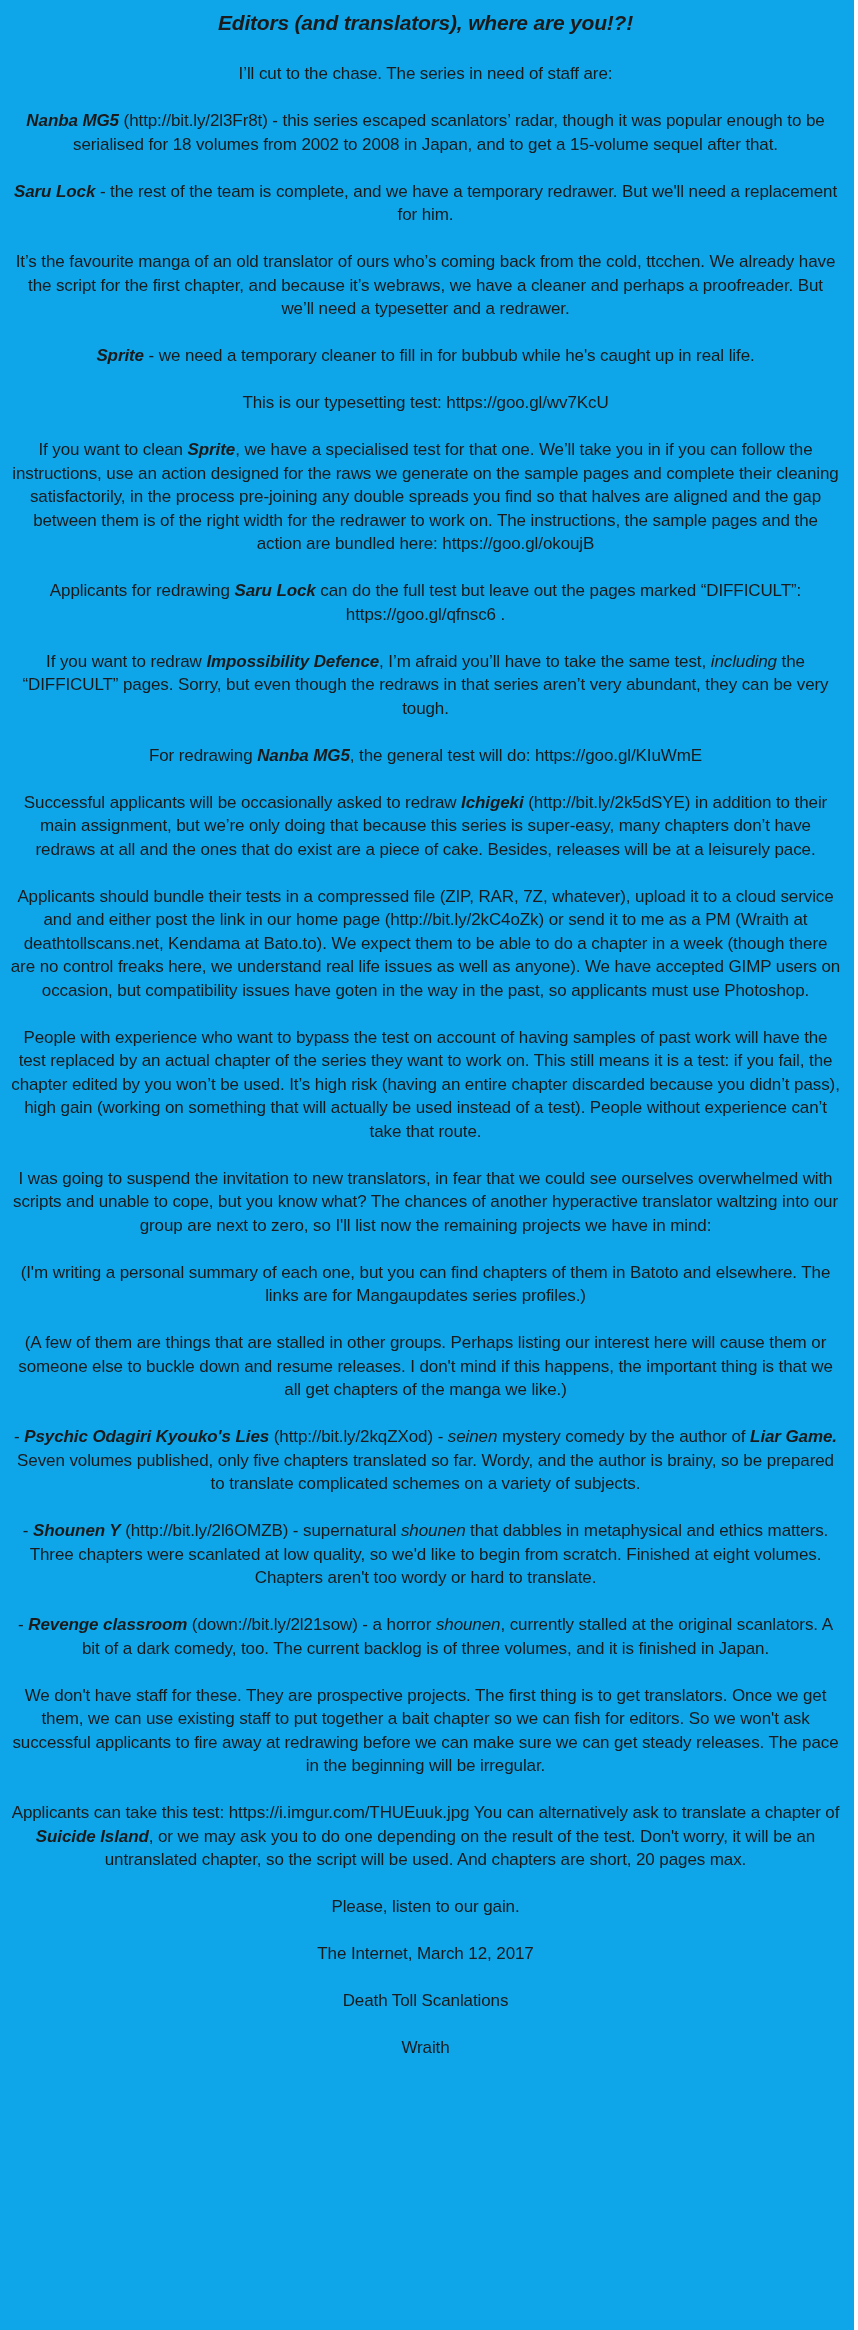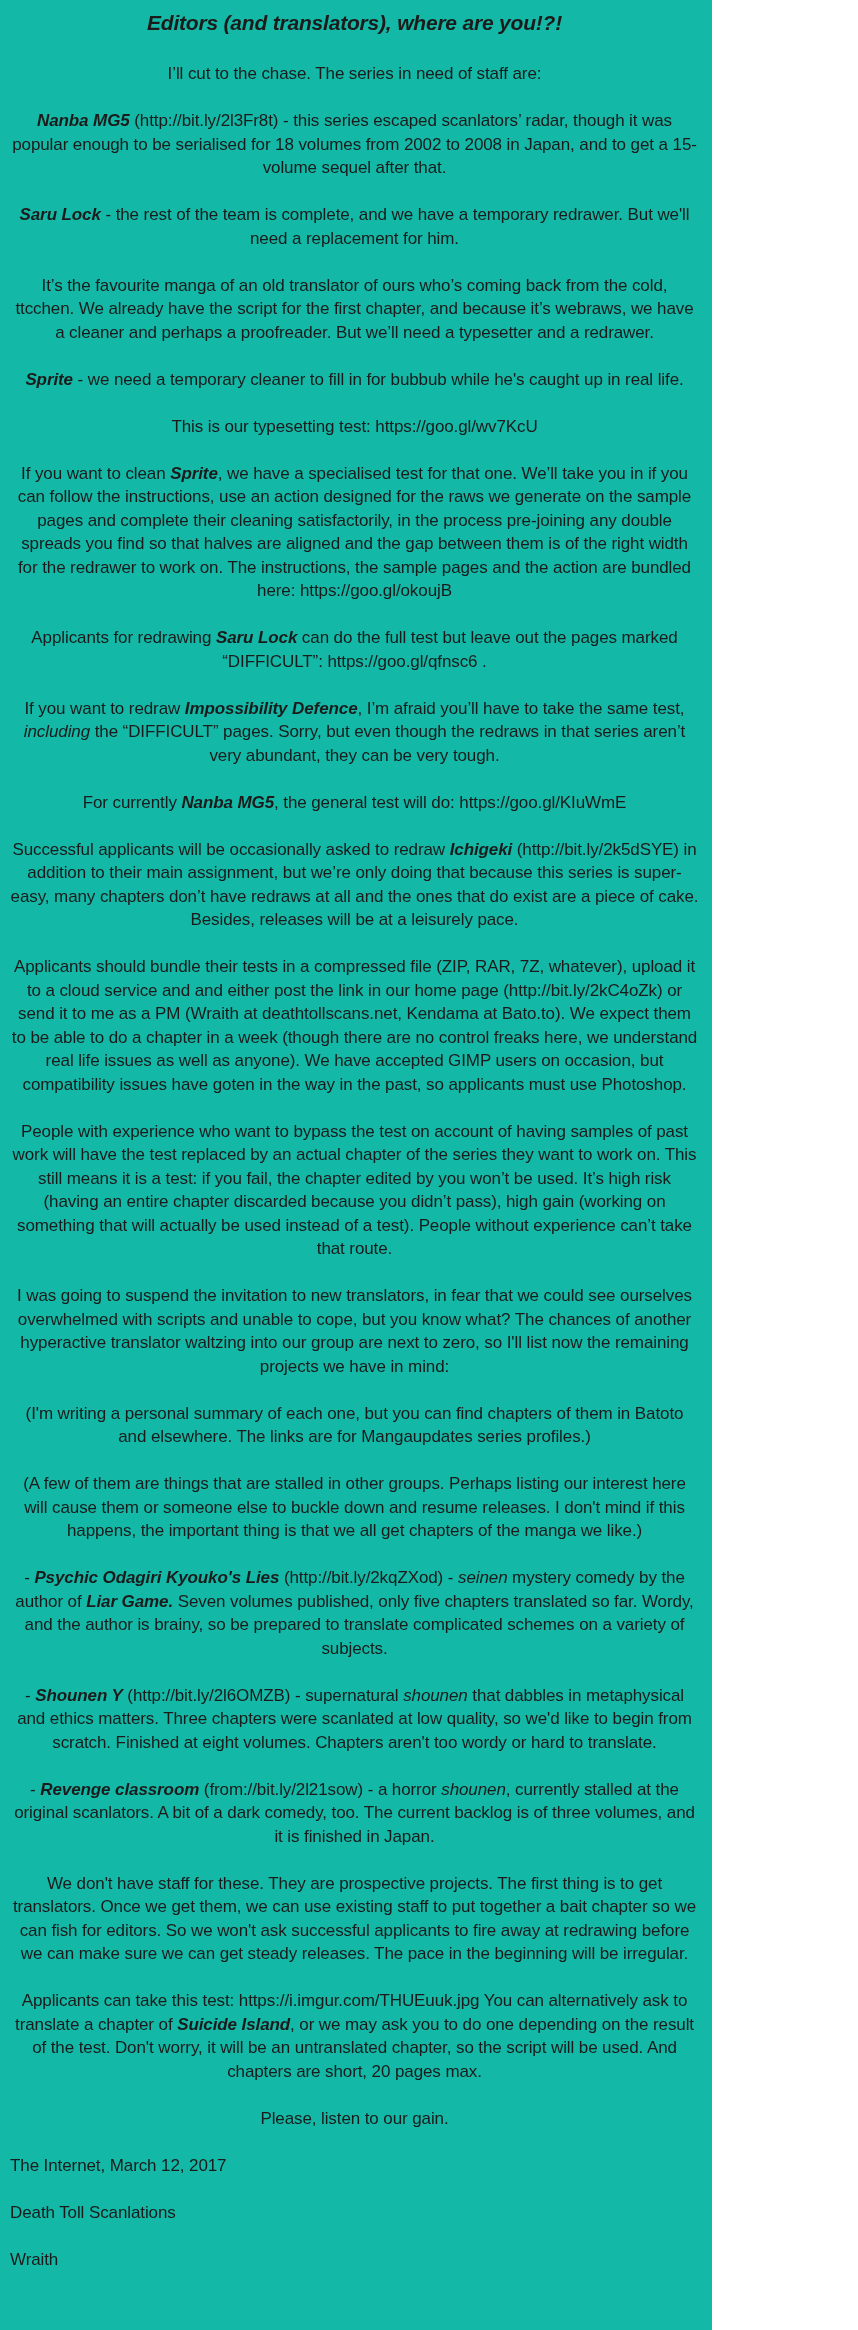--- a/index.html
+++ b/index.html
@@ -2,24 +2,24 @@
 <html><head>
 <meta charset="utf-8">
 <style>
   html, body {
     margin: 0;
     padding: 0;
     background: #ffffff;
   }
   .page {
     position: relative;
-    width: 712px;
+    width: 854px;
     height: 2330px;
     box-sizing: border-box;
-    background: #14b8a6;
+    background: #0ea5e9;
     color: #1b1b1b;
     font-family: "Liberation Sans", sans-serif;
     padding: 9px 13px 0 10px;
     overflow: hidden;
   }
   .doc-title {
     font-size: 21px;
     line-height: 27px;
     font-weight: bold;
     font-style: italic;
@@ -28,51 +28,51 @@
     letter-spacing: -0.2px;
   }
   .para {
     font-size: 17px;
     line-height: 23.5px;
     margin: 0 0 23.5px 0;
     letter-spacing: -0.1px;
     text-align: center;
   }
   .para.right {
-    text-align: left;
+    text-align: center;
   }
   .seg-normal { font-weight: normal; font-style: normal; }
   .seg-bold-italic { font-weight: bold; font-style: italic; }
   .seg-italic { font-style: italic; }
 </style>
 </head>
 <body>
 
 <div class="page">
   <h1 class="doc-title">Editors (and translators), where are you!?!</h1>
   <div>
       <p class="para"><span class="seg-normal">I’ll cut to the chase. The series in need of staff are:</span></p>
       <p class="para"><span class="seg-bold-italic">Nanba MG5</span><span class="seg-normal"> (http://bit.ly/2l3Fr8t) - this series escaped scanlators’ radar, though it was popular enough to be serialised for 18 volumes from 2002 to 2008 in Japan, and to get a 15-volume sequel after that.</span></p>
       <p class="para"><span class="seg-bold-italic">Saru Lock</span><span class="seg-normal"> - the rest of the team is complete, and we have a temporary redrawer. But we'll need a replacement for him.</span></p>
       <p class="para"><span class="seg-normal">It’s the favourite manga of an old translator of ours who’s coming back from the cold, ttcchen. We already have the script for the first chapter, and because it’s webraws, we have a cleaner and perhaps a proofreader. But we’ll need a typesetter and a redrawer.</span></p>
       <p class="para"><span class="seg-bold-italic">Sprite</span><span class="seg-normal"> - we need a temporary cleaner to fill in for bubbub while he's caught up in real life.</span></p>
       <p class="para"><span class="seg-normal">This is our typesetting test: https://goo.gl/wv7KcU</span></p>
       <p class="para"><span class="seg-normal">If you want to clean </span><span class="seg-bold-italic">Sprite</span><span class="seg-normal">, we have a specialised test for that one. We’ll take you in if you can follow the instructions, use an action designed for the raws we generate on the sample pages and complete their cleaning satisfactorily, in the process pre-joining any double spreads you find so that halves are aligned and the gap between them is of the right width for the redrawer to work on. The instructions, the sample pages and the action are bundled here: https://goo.gl/okoujB</span></p>
       <p class="para"><span class="seg-normal">Applicants for redrawing </span><span class="seg-bold-italic">Saru Lock</span><span class="seg-normal"> can do the full test but leave out the pages marked “DIFFICULT”: https://goo.gl/qfnsc6 .</span></p>
       <p class="para"><span class="seg-normal">If you want to redraw </span><span class="seg-bold-italic">Impossibility Defence</span><span class="seg-normal">, I’m afraid you’ll have to take the same test, </span><span class="seg-italic">including</span><span class="seg-normal"> the “DIFFICULT” pages. Sorry, but even though the redraws in that series aren’t very abundant, they can be very tough.</span></p>
-      <p class="para"><span class="seg-normal">For currently </span><span class="seg-bold-italic">Nanba MG5</span><span class="seg-normal">, the general test will do: https://goo.gl/KIuWmE</span></p>
+      <p class="para"><span class="seg-normal">For redrawing </span><span class="seg-bold-italic">Nanba MG5</span><span class="seg-normal">, the general test will do: https://goo.gl/KIuWmE</span></p>
       <p class="para"><span class="seg-normal">Successful applicants will be occasionally asked to redraw </span><span class="seg-bold-italic">Ichigeki</span><span class="seg-normal"> (http://bit.ly/2k5dSYE) in addition to their main assignment, but we’re only doing that because this series is super-easy, many chapters don’t have redraws at all and the ones that do exist are a piece of cake. Besides, releases will be at a leisurely pace.</span></p>
       <p class="para"><span class="seg-normal">Applicants should bundle their tests in a compressed file (ZIP, RAR, 7Z, whatever), upload it to a cloud service and and either post the link in our home page (http://bit.ly/2kC4oZk) or send it to me as a PM (Wraith at deathtollscans.net, Kendama at Bato.to). We expect them to be able to do a chapter in a week (though there are no control freaks here, we understand real life issues as well as anyone). We have accepted GIMP users on occasion, but compatibility issues have goten in the way in the past, so applicants must use Photoshop.</span></p>
       <p class="para"><span class="seg-normal">People with experience who want to bypass the test on account of having samples of past work will have the test replaced by an actual chapter of the series they want to work on. This still means it is a test: if you fail, the chapter edited by you won’t be used. It’s high risk (having an entire chapter discarded because you didn’t pass), high gain (working on something that will actually be used instead of a test). People without experience can’t take that route.</span></p>
       <p class="para"><span class="seg-normal">I was going to suspend the invitation to new translators, in fear that we could see ourselves overwhelmed with scripts and unable to cope, but you know what? The chances of another hyperactive translator waltzing into our group are next to zero, so I'll list now the remaining projects we have in mind:</span></p>
       <p class="para"><span class="seg-normal">(I'm writing a personal summary of each one, but you can find chapters of them in Batoto and elsewhere. The links are for Mangaupdates series profiles.)</span></p>
       <p class="para"><span class="seg-normal">(A few of them are things that are stalled in other groups. Perhaps listing our interest here will cause them or someone else to buckle down and resume releases. I don't mind if this happens, the important thing is that we all get chapters of the manga we like.)</span></p>
       <p class="para"><span class="seg-normal">- </span><span class="seg-bold-italic">Psychic Odagiri Kyouko's Lies</span><span class="seg-normal"> (http://bit.ly/2kqZXod) - </span><span class="seg-italic">seinen</span><span class="seg-normal"> mystery comedy by the author of </span><span class="seg-bold-italic">Liar Game.</span><span class="seg-normal"> Seven volumes published, only five chapters translated so far. Wordy, and the author is brainy, so be prepared to translate complicated schemes on a variety of subjects.</span></p>
       <p class="para"><span class="seg-normal">- </span><span class="seg-bold-italic">Shounen Y</span><span class="seg-normal"> (http://bit.ly/2l6OMZB) - supernatural </span><span class="seg-italic">shounen</span><span class="seg-normal"> that dabbles in metaphysical and ethics matters. Three chapters were scanlated at low quality, so we'd like to begin from scratch. Finished at eight volumes. Chapters aren't too wordy or hard to translate.</span></p>
-      <p class="para"><span class="seg-normal">- </span><span class="seg-bold-italic">Revenge classroom</span><span class="seg-normal"> (from://bit.ly/2l21sow) - a horror </span><span class="seg-italic">shounen</span><span class="seg-normal">, currently stalled at the original scanlators. A bit of a dark comedy, too. The current backlog is of three volumes, and it is finished in Japan.</span></p>
+      <p class="para"><span class="seg-normal">- </span><span class="seg-bold-italic">Revenge classroom</span><span class="seg-normal"> (down://bit.ly/2l21sow) - a horror </span><span class="seg-italic">shounen</span><span class="seg-normal">, currently stalled at the original scanlators. A bit of a dark comedy, too. The current backlog is of three volumes, and it is finished in Japan.</span></p>
       <p class="para"><span class="seg-normal">We don't have staff for these. They are prospective projects. The first thing is to get translators. Once we get them, we can use existing staff to put together a bait chapter so we can fish for editors. So we won't ask successful applicants to fire away at redrawing before we can make sure we can get steady releases. The pace in the beginning will be irregular.</span></p>
       <p class="para"><span class="seg-normal">Applicants can take this test: https://i.imgur.com/THUEuuk.jpg You can alternatively ask to translate a chapter of </span><span class="seg-bold-italic">Suicide Island</span><span class="seg-normal">, or we may ask you to do one depending on the result of the test. Don't worry, it will be an untranslated chapter, so the script will be used. And chapters are short, 20 pages max.</span></p>
       <p class="para"><span class="seg-normal">Please, listen to our gain.</span></p>
       <p class="para right"><span class="seg-normal">The Internet, March 12, 2017</span></p>
       <p class="para right"><span class="seg-normal">Death Toll Scanlations</span></p>
       <p class="para right"><span class="seg-normal">Wraith</span></p>
     </div>
 </div>
 
 </body></html>

